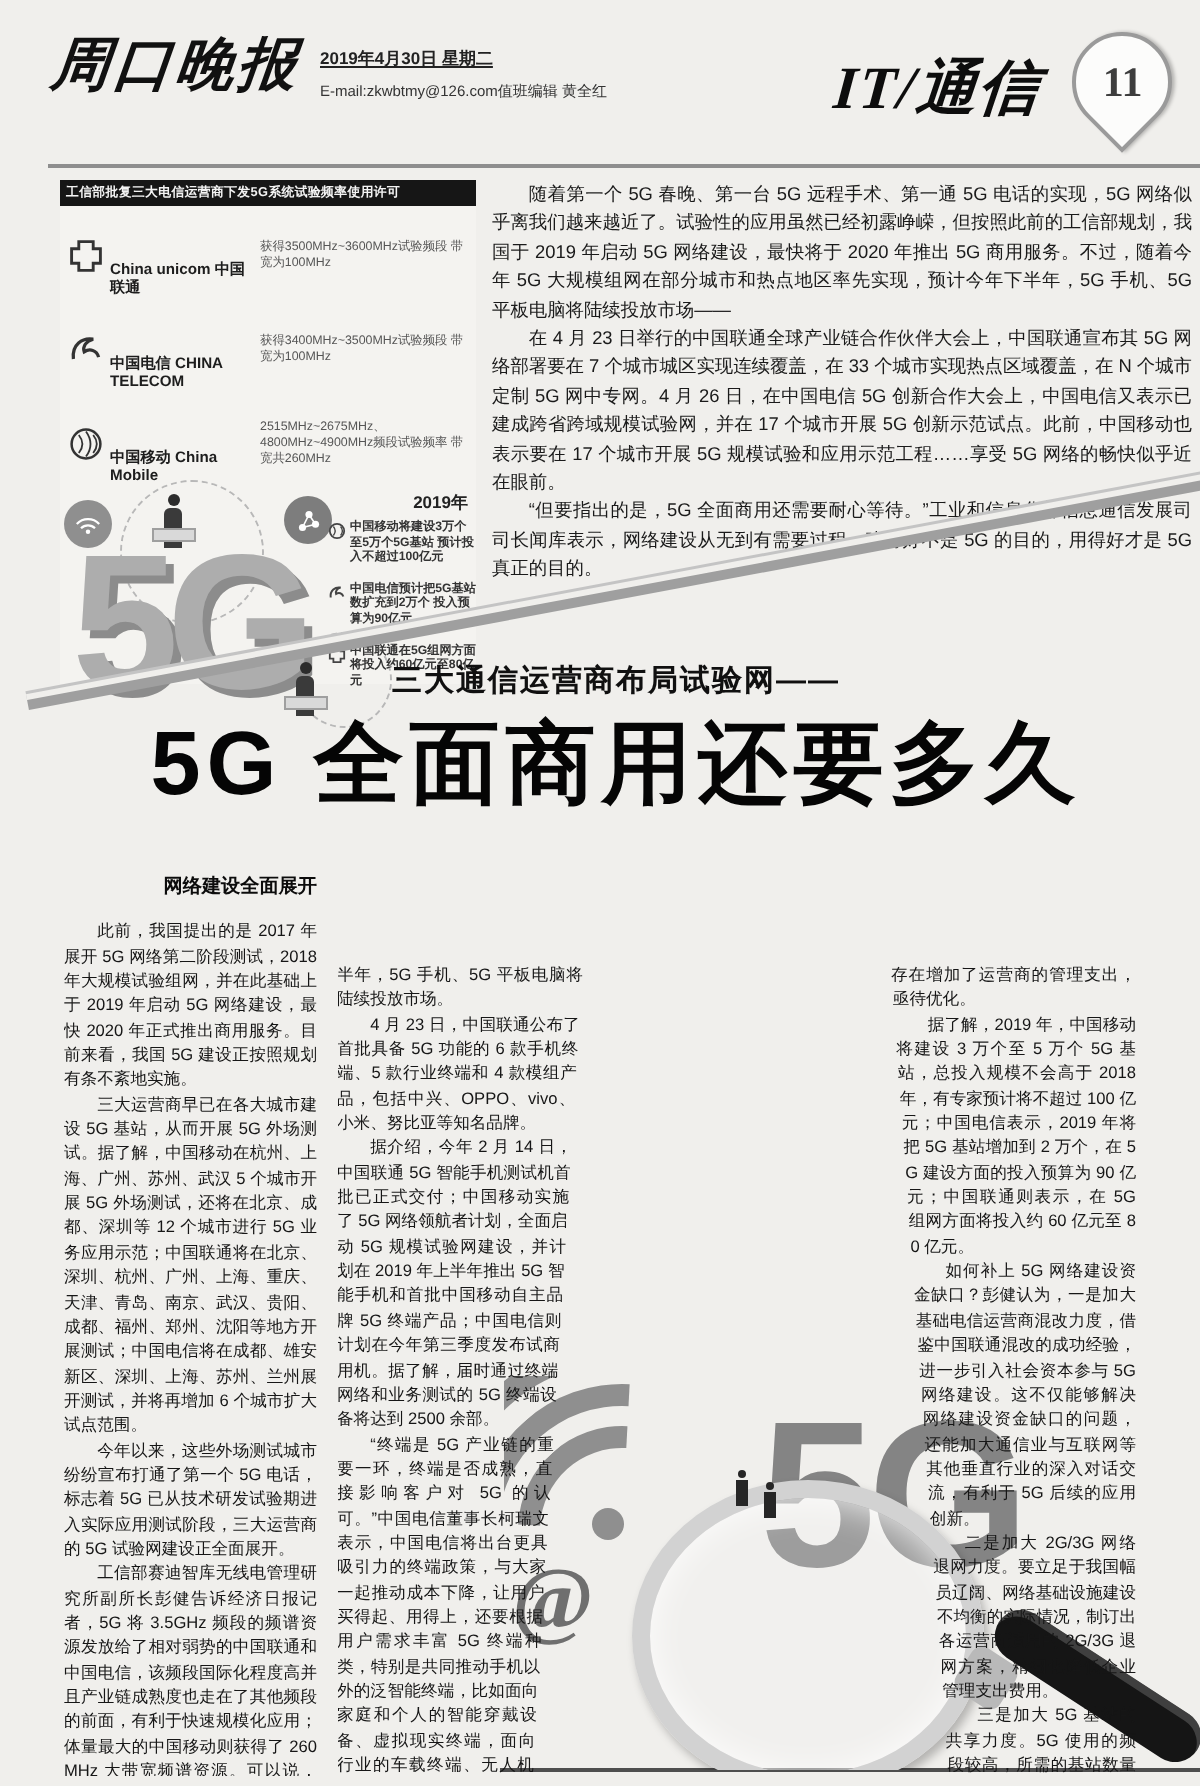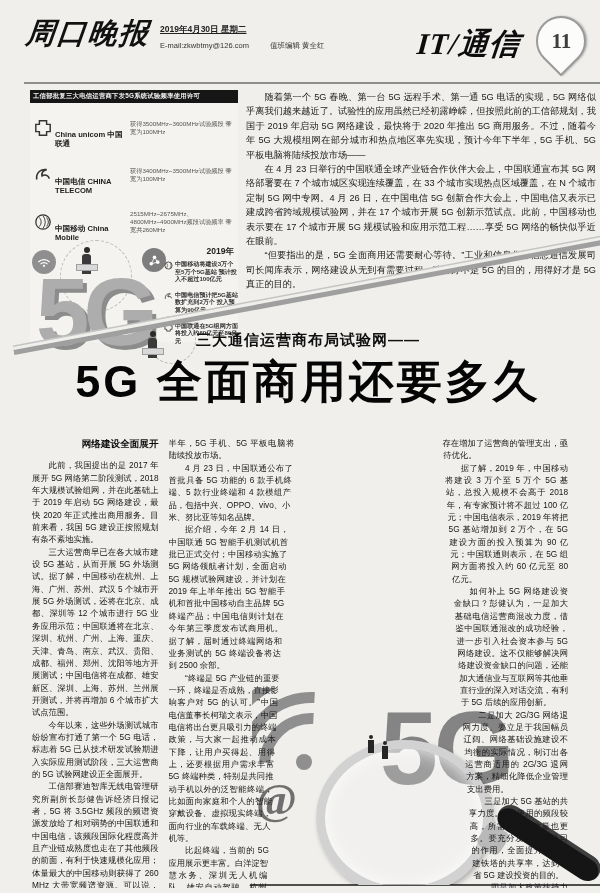--- a/index.html
+++ b/index.html
@@ -11,21 +11,21 @@
   }
   
   .header{position:absolute;top:18px;left:26px;right:6px;height:60px;}
   .mast-row{display:flex;align-items:flex-start;}
   .masthead{
     font-family:"Liberation Serif",serif;font-style:italic;font-weight:900;
     font-size:29px;line-height:30px;letter-spacing:2px;color:#111;transform:skewX(-6deg);
   }
   .mast-meta{margin-left:10px;padding-top:6px;}
   .dateline{font-size:8.5px;font-weight:700;color:#222;text-decoration:underline;}
-  .mailline{font-size:7.5px;color:#333;margin-top:5px;display:flex;gap:21px;}
+  .mailline{font-size:7.5px;color:#333;margin-top:5px;display:flex;gap:0;}
   .section-title{
     position:absolute;right:74px;top:6px;
     font-family:"Liberation Serif",serif;font-style:italic;font-weight:900;
     font-size:30px;color:#0d0d0d;letter-spacing:1px;transform:skewX(-5deg);
   }
   .page-badge{
     position:absolute;right:8px;top:-2px;width:46px;height:46px;background:#fcfcfb;
     border:2px solid #9a9a9a;border-radius:50% 50% 50% 0;transform:rotate(-45deg);
     box-shadow:1px 1px 2px rgba(0,0,0,.25);display:flex;align-items:center;justify-content:center;
   }
@@ -83,21 +83,21 @@
   .main-title{
     margin-top:7px;font-size:45px;line-height:50px;font-weight:900;color:#050505;
     letter-spacing:3px;font-family:"Liberation Sans",sans-serif;
   }
   
   .columns{position:absolute;left:32px;top:437px;width:536px;height:451px;display:flex;gap:10px;}
   .col{width:126.5px;flex:1 1 0;font-size:8.3px;line-height:12.35px;text-align:justify;
     word-break:break-all;overflow:hidden;color:#161616;position:relative;z-index:2;}
   .col h3{font-size:9.6px;font-weight:900;text-align:right;margin:1px 0 9px;color:#0c0c0c;}
   .col p{margin:0;text-indent:2em;}
-  .col p.cont{text-indent:0;}
+  .col p.cont{text-indent:0;margin-top:44px;}
   .sp2{float:right;width:56px;height:600px;margin-top:300px;
     shape-outside:polygon(100% 0,0 100%,100% 100%);}
   .sp3{float:left;width:100%;height:600px;margin-top:252px;}
   .sp4{float:left;width:64px;height:600px;margin-top:296px;
     shape-outside:polygon(0 0,100% 100%,0 100%);}
   
   .photo{position:absolute;left:252px;top:688px;width:348px;height:197px;overflow:hidden;z-index:1;}
   .arc{position:absolute;border:11px solid transparent;border-top-color:#8f8f8f;
     border-radius:50%;transform:rotate(-42deg);}
   .arc1{width:168px;height:168px;left:-36px;top:-18px;}

